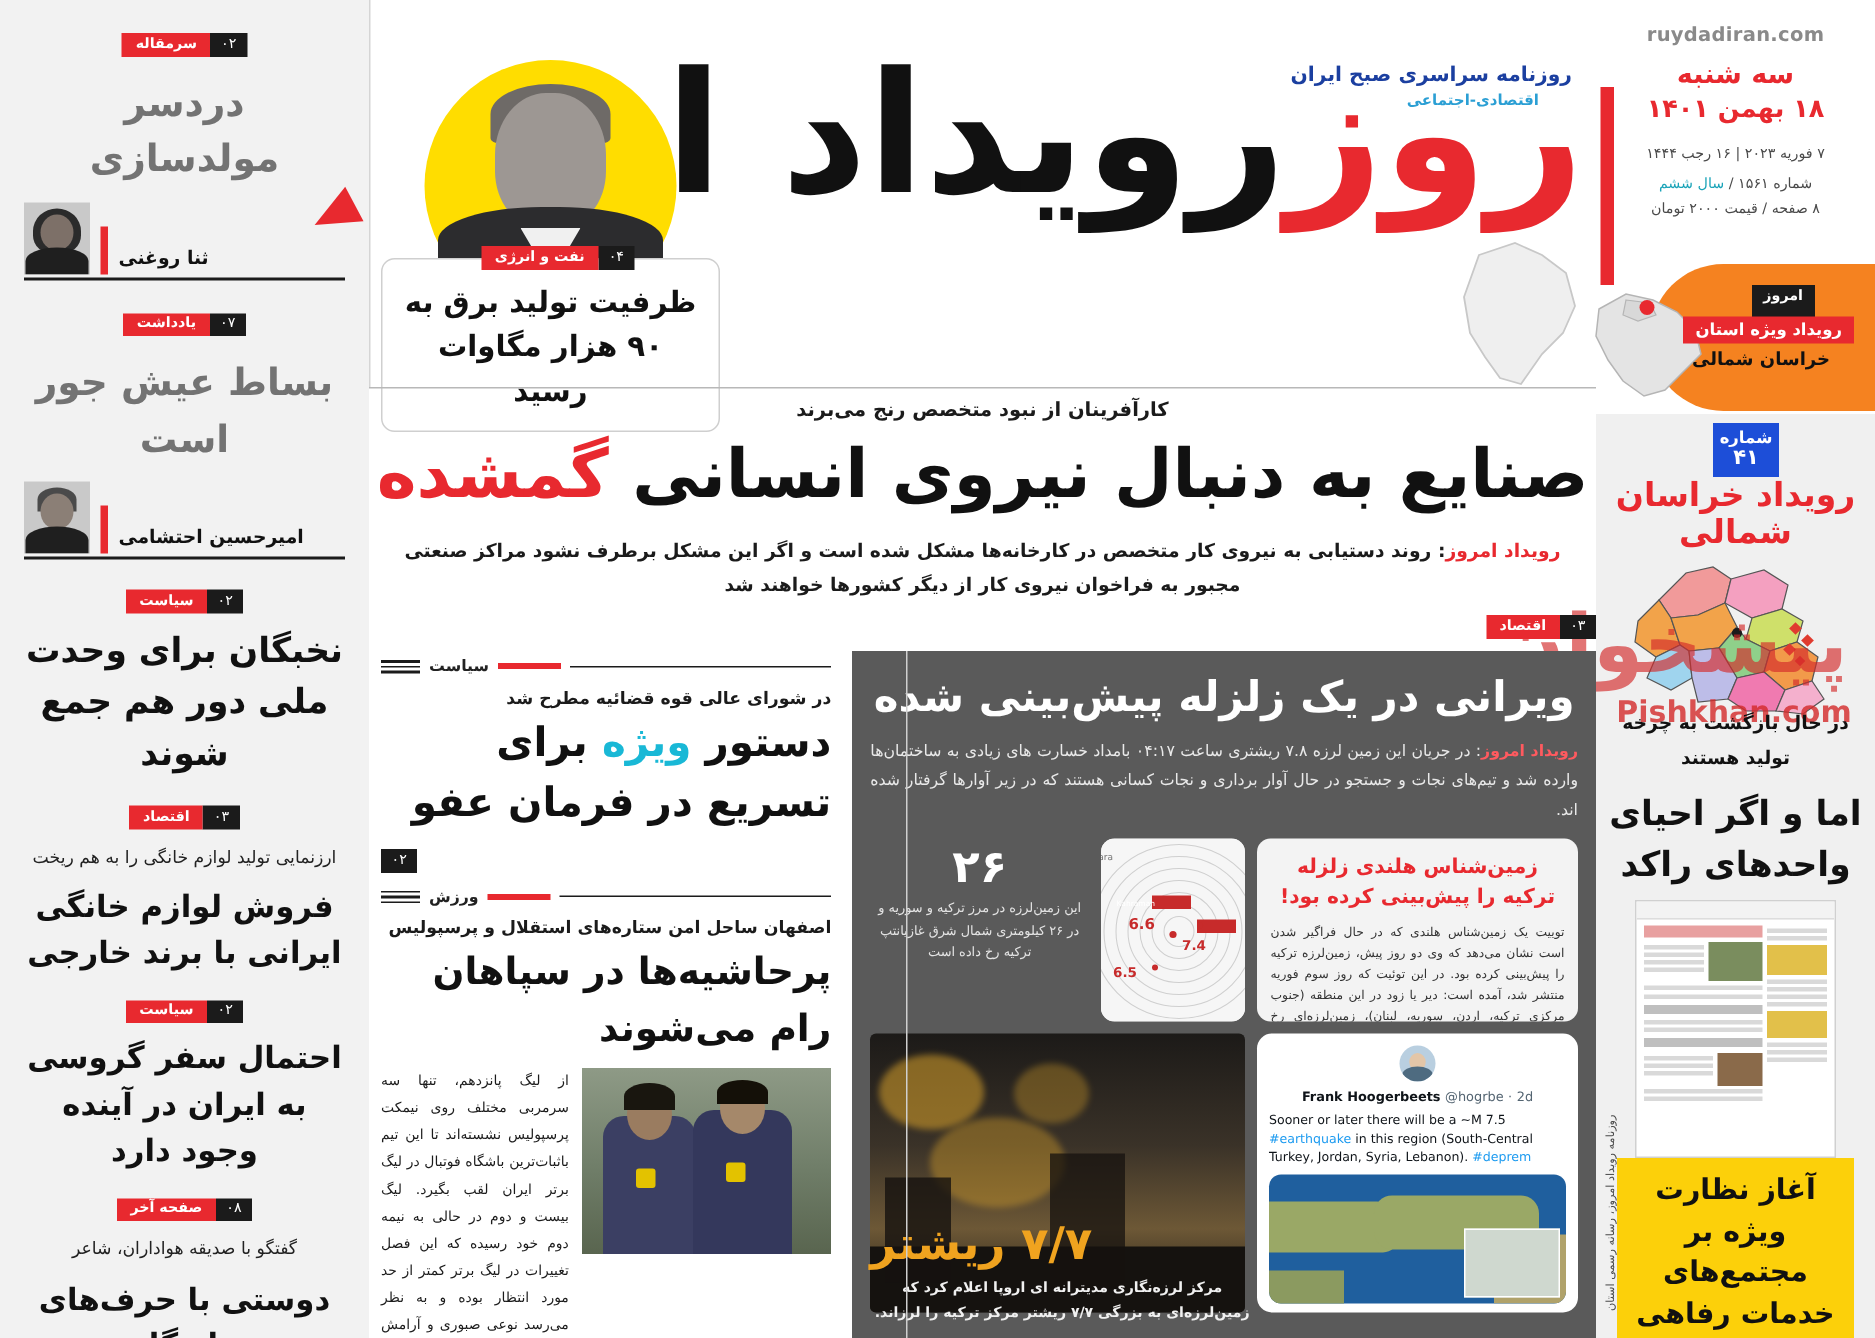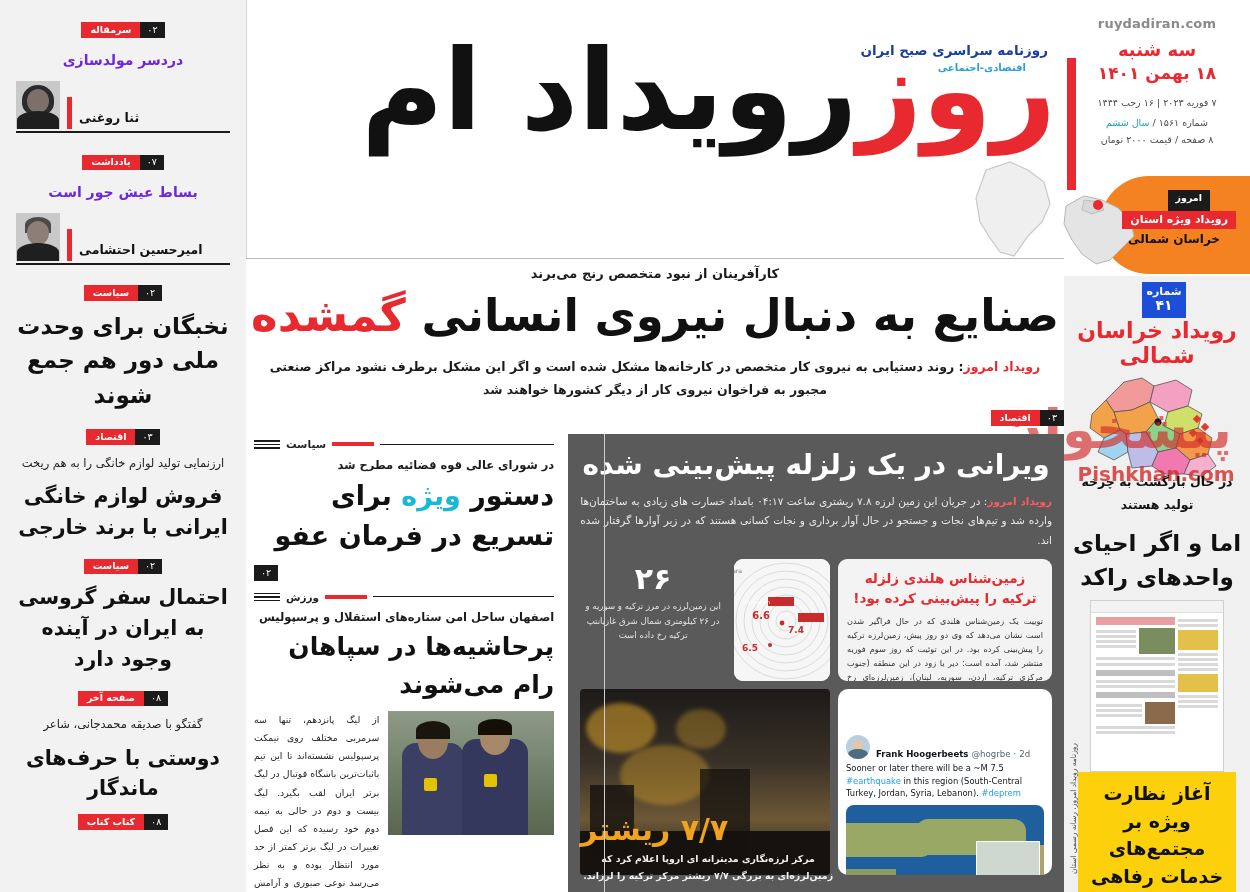--- a/index.html
+++ b/index.html
@@ -44,21 +44,21 @@
     position: absolute; left: 0; top: 0;
     width: 246px; height: 892px;
     background: #f2f2f2;
     padding: 22px 16px 10px;
   }
   .lcard {
     background: #f2f2f2;
     margin-bottom: 14px;
   }
   .lcard .hl {
-    font-size: 14px; font-weight: bold; color: #6d28d9;
+    font-size: 25px; font-weight: bold; color: #737373;
     line-height: 1.5; margin-top: 12px;
     text-align: center;
   }
   .author-row {
     display: flex; flex-direction: row-reverse;
     align-items: flex-end; justify-content: flex-start;
     margin-top: 10px; gap: 7px;
   }
   .author-photo {
     width: 44px; height: 48px;
@@ -363,21 +363,21 @@
   }
   .qg-stat { flex:1; padding-top: 2px; }
   .qg-stat .n { font-size: 30px; font-weight:bold; color:#fff; text-align:center; direction:rtl;}
   .qg-stat .c { font-size: 8.6px; line-height:1.7; color:#e4e4e4; text-align:center; direction:rtl; margin-top:3px;}
 
   .quake-lower { display:flex; flex-direction:row; gap:8px; margin-top:8px; height: 186px;}
   .tweet-card {
     width: 214px; background:#fff; border-radius:10px;
     padding: 8px; color:#0f1419; overflow:hidden;
   }
-  .tw-head { display:flex; flex-direction:row; gap:6px; align-items:flex-end; direction:ltr;margin-top:38px;}
+  .tw-head { display:flex; flex-direction:column; gap:6px; align-items:center; direction:ltr;}
   .tw-avatar { width:24px; height:24px; border-radius:50%; background:#b9cfe0; flex-shrink:0; position:relative; overflow:hidden;}
   .tw-avatar .f { position:absolute; left:50%; top:5px; transform:translateX(-50%); width:11px;height:12px;border-radius:50%; background:#e3c6a8;}
   .tw-avatar .s { position:absolute; left:50%; bottom:0; transform:translateX(-50%); width:20px;height:10px;border-radius:50% 50% 0 0; background:#4e6b80;}
   .tw-name { font-size: 8.6px; font-weight:bold; direction:ltr; text-align:left;}
   .tw-handle { font-size: 8.6px; color:#536471; font-weight:normal;}
   .tw-text { font-size: 8.4px; line-height:1.5; direction:ltr; text-align:left; margin-top:3px;}
   .tw-text .tag { color:#1d9bf0; }
   .tw-map {
     margin-top:5px; height: 86px; border-radius:8px; overflow:hidden; position:relative;
     background:#1f5f9e;
@@ -504,21 +504,21 @@
         <span class="num-badge">۰۲</span>
       </div>
       <div class="hl-md rtl">احتمال سفر گروسی به ایران در آینده وجود دارد</div>
     </div>
 
     <div class="lsec" style="margin-top:16px;">
       <div class="badge-row lsec-badges">
         <span class="cat-badge">صفحه آخر</span>
         <span class="num-badge">۰۸</span>
       </div>
-      <div class="kicker rtl">گفتگو با صدیقه محمدجانی، شاعر</div>
+      <div class="kicker rtl">گفتگو با صدیقه هواداران، شاعر</div>
       <div class="hl-md rtl">دوستی با حرف‌های ماندگار</div>
     </div>
 
     <div class="lsec" style="margin-top:10px;">
       <div class="badge-row lsec-badges">
         <span class="cat-badge">کتاب کتاب</span>
         <span class="num-badge">۰۸</span>
       </div>
 
     </div>
@@ -533,20 +533,37 @@
       <div class="logo-text">
         <span class="logo-red">روز</span><span class="logo-black">رویداد ام</span>
       </div>
       <div class="tagline1">روزنامه سراسری صبح ایران</div>
       <div class="tagline2">اقتصادی-اجتماعی</div>
       <svg class="iran-silhouette" viewBox="0 0 96 120">
         <path d="M20 18 L44 10 L62 18 L78 30 L84 52 L76 70 L62 84 L48 104 L34 100 L24 86 L14 70 L10 46 Z" fill="#efefef" stroke="#c8c8c8" stroke-width="1.2"></path>
       </svg>
     </div>
 
+    <div class="teaser">
+      <div class="teaser-photo">
+        <div class="ycircle"></div>
+        <div class="p-hair"></div>
+        <div class="p-head"></div>
+        <div class="p-body"></div>
+        <div class="p-shirt"></div>
+      </div>
+      <div class="teaser-box">
+        <div class="badge-row teaser-badges">
+          <span class="cat-badge">نفت و انرژی</span>
+          <span class="num-badge">۰۴</span>
+        </div>
+        <div class="teaser-hl rtl ctr">ظرفیت تولید برق به ۹۰ هزار مگاوات رسید</div>
+      </div>
+      <div class="red-arrow"></div>
+    </div>
 
   </div>
 
   <div class="top-divider"></div>
 
   <div class="right-col">
 
     <div class="rc-head">
       <div class="rc-site">ruydadiran.com</div>
       <div class="rc-day">سه شنبه</div>

